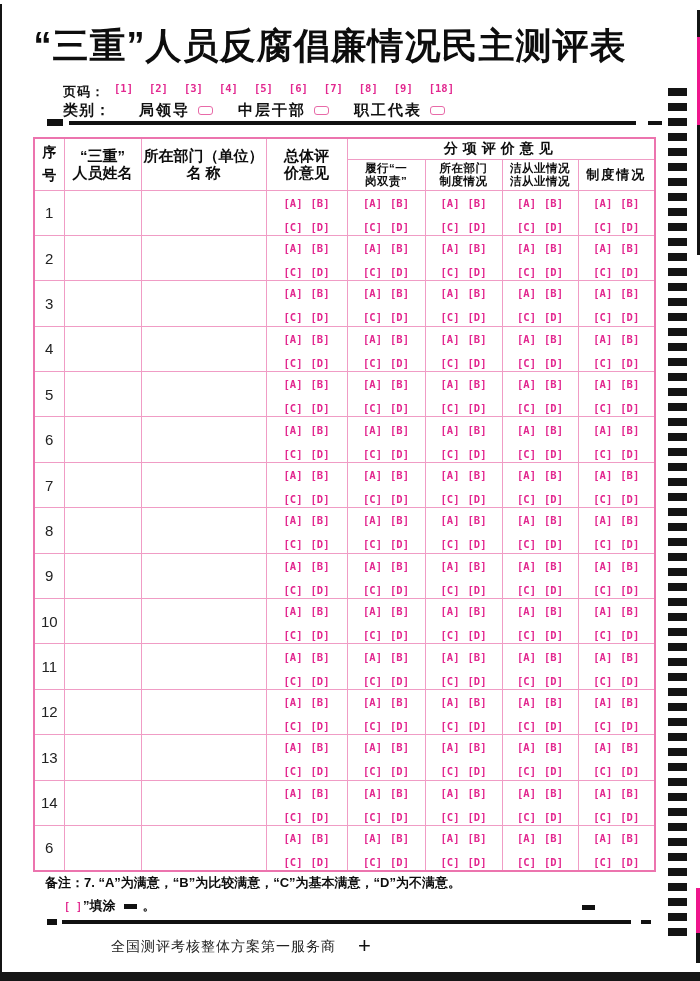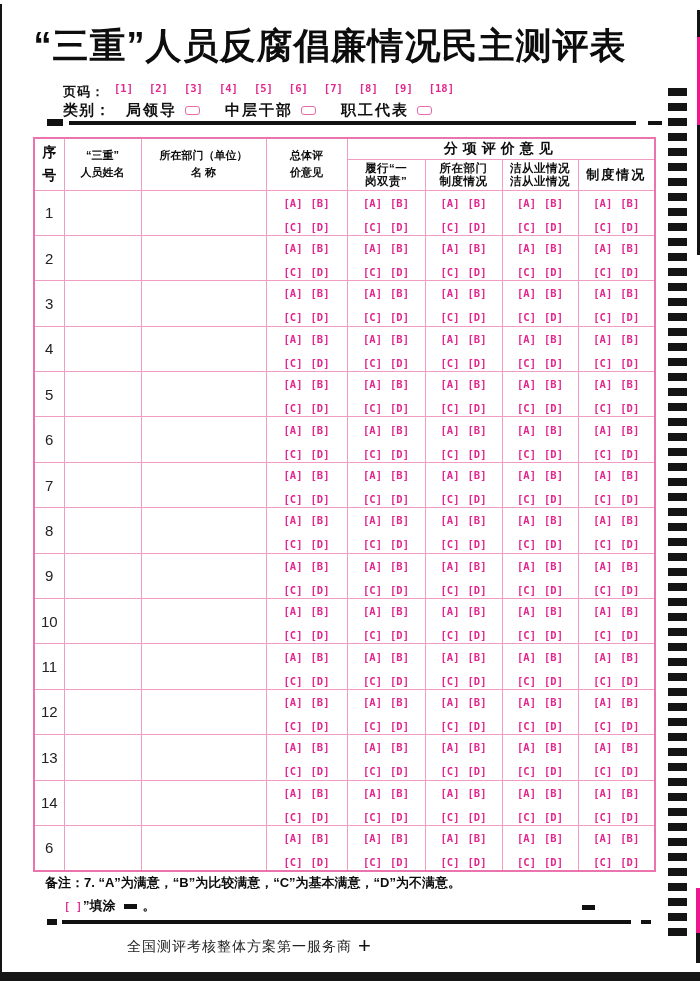--- a/index.html
+++ b/index.html
@@ -11,37 +11,37 @@
          font-size:36px;font-weight:bold;letter-spacing:1px;color:#0d0d0d;}
 
   
   .info-row{position:absolute;left:63px;display:flex;align-items:flex-start;font-weight:bold;}
   .page-row{top:83px;font-size:13px;}
   .cat-row{top:101px;font-size:15px;}
   .row-label{margin-right:9px;letter-spacing:1px;}
   .bubbles{display:inline-flex;gap:16px;align-items:center;}
   .bubble{font-family:"DejaVu Sans Mono",monospace;font-weight:bold;font-size:10.5px;
           color:var(--magenta,#E2288F);line-height:10px;white-space:nowrap;}
-  .cat-opt{display:inline-flex;align-items:center;margin-left:6px;}
+  .cat-opt{display:inline-flex;align-items:center;margin-left:19px;}
   .cat-opt + .cat-opt{margin-left:25px;}
   .cat-label{letter-spacing:2px;}
   .checkbox{display:inline-block;width:13px;height:7px;border:1.5px solid #E86AA8;
             border-radius:3px;margin-left:8px;background:#fff;}
 
   
   .sep{position:absolute;background:#111;}
 
   
   .eval-table{position:absolute;left:33px;top:137px;width:621px;border-collapse:collapse;
               table-layout:fixed;border:2px solid var(--borderpink,#EC74AE);background:#fff;}
   .eval-table th,.eval-table td{border:1px solid var(--gridpink,#F09CC5);padding:0;}
   .eval-table thead th{font-weight:bold;text-align:center;vertical-align:middle;color:#0d0d0d;}
   .eval-table thead tr.h1{height:21px;}
   .eval-table thead tr.h2{height:31px;}
-  .th-main{font-size:11px;line-height:17px;margin-left:17px;}
+  .th-main{font-size:15px;line-height:17px;margin-left:17px;}
   .th-no{font-size:14px;line-height:23px;}
   .th-group{font-size:14px;letter-spacing:5px;}
   .th-sub{font-size:11.5px;line-height:13px;letter-spacing:0.5px;}
   .th-sub1line{font-size:13px;letter-spacing:2px;}
   .hline{display:block;}
   .eval-table tbody tr{height:45.4px;}
   .num-cell{text-align:center;vertical-align:middle;font-size:15px;color:#222;}
   .blank-cell{background:#fff;}
   .rating{height:44px;display:flex;flex-direction:column;justify-content:space-between;
           padding:7px 0 3px 0;box-sizing:border-box;}
@@ -50,21 +50,21 @@
   
   .notes{position:absolute;left:45px;top:874px;font-size:13px;font-weight:bold;color:#0d0d0d;}
   .note-line1{white-space:nowrap;}
   .note-line2{margin-top:5px;padding-left:18px;display:flex;align-items:center;white-space:nowrap;}
   .note-bracket{color:var(--magenta,#E2288F);font-family:"DejaVu Sans Mono",monospace;
                 font-size:10px;margin:0 1px;}
   .note-dash{display:inline-block;width:13px;height:5px;background:#111;margin:0 6px 0 8px;}
   .note-right-dash{position:absolute;left:582px;top:905px;width:13px;height:5px;background:#111;}
 
   
-  .footer-text{position:absolute;left:127px;top:938px;font-family:Liberation Mono, monospace;
+  .footer-text{position:absolute;left:111px;top:938px;font-family:Liberation Mono, monospace;
                font-size:14px;letter-spacing:1px;color:#222;}
   .reg-plus{position:absolute;left:358px;top:933px;font-size:22px;font-weight:normal;color:#111;}
 
   
   .left-edge{position:absolute;left:0;top:4px;width:2px;height:969px;background:#141414;}
   .bottom-bar{position:absolute;left:0;top:972px;width:700px;height:9px;background:var(--ink,#161616);}
   .redge{position:absolute;width:3px;background:#141414;}
   .redge.pink{background:var(--edgepink,#F0168C);}
   .tmarks{position:absolute;left:0;top:0;width:700px;height:981px;pointer-events:none;}
   .tmark{position:absolute;left:668px;width:19px;height:8px;background:#141414;}

